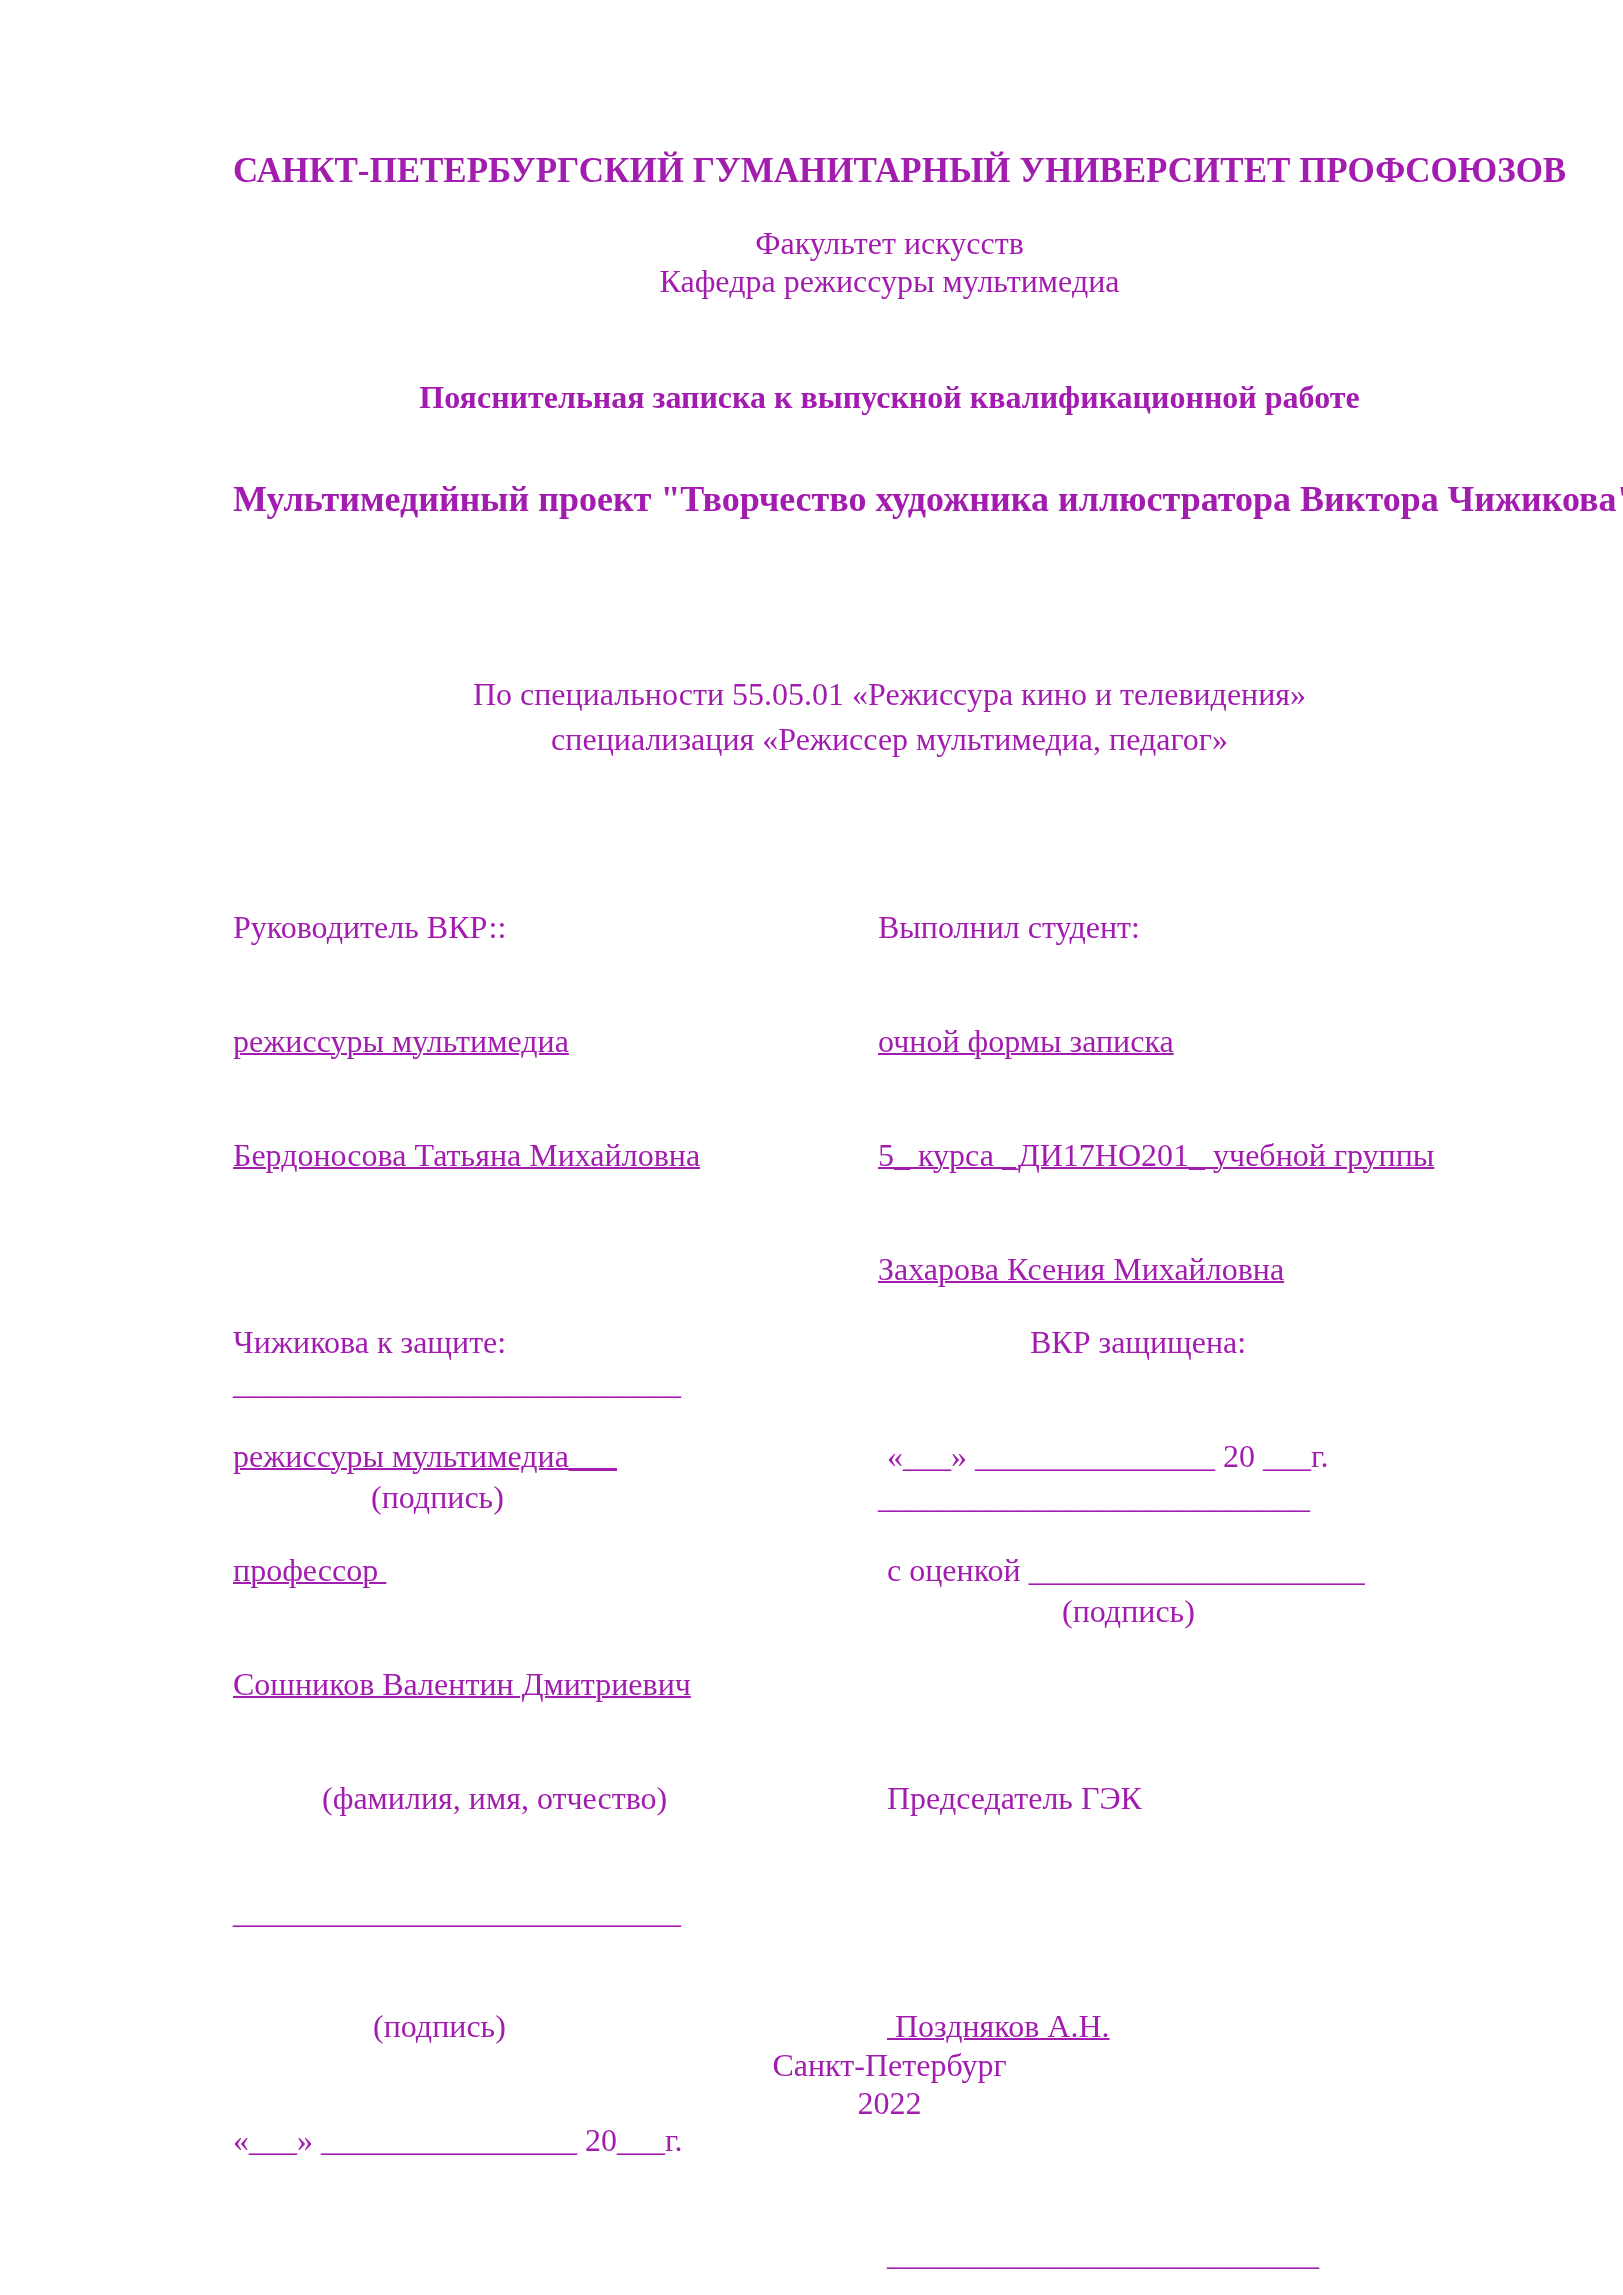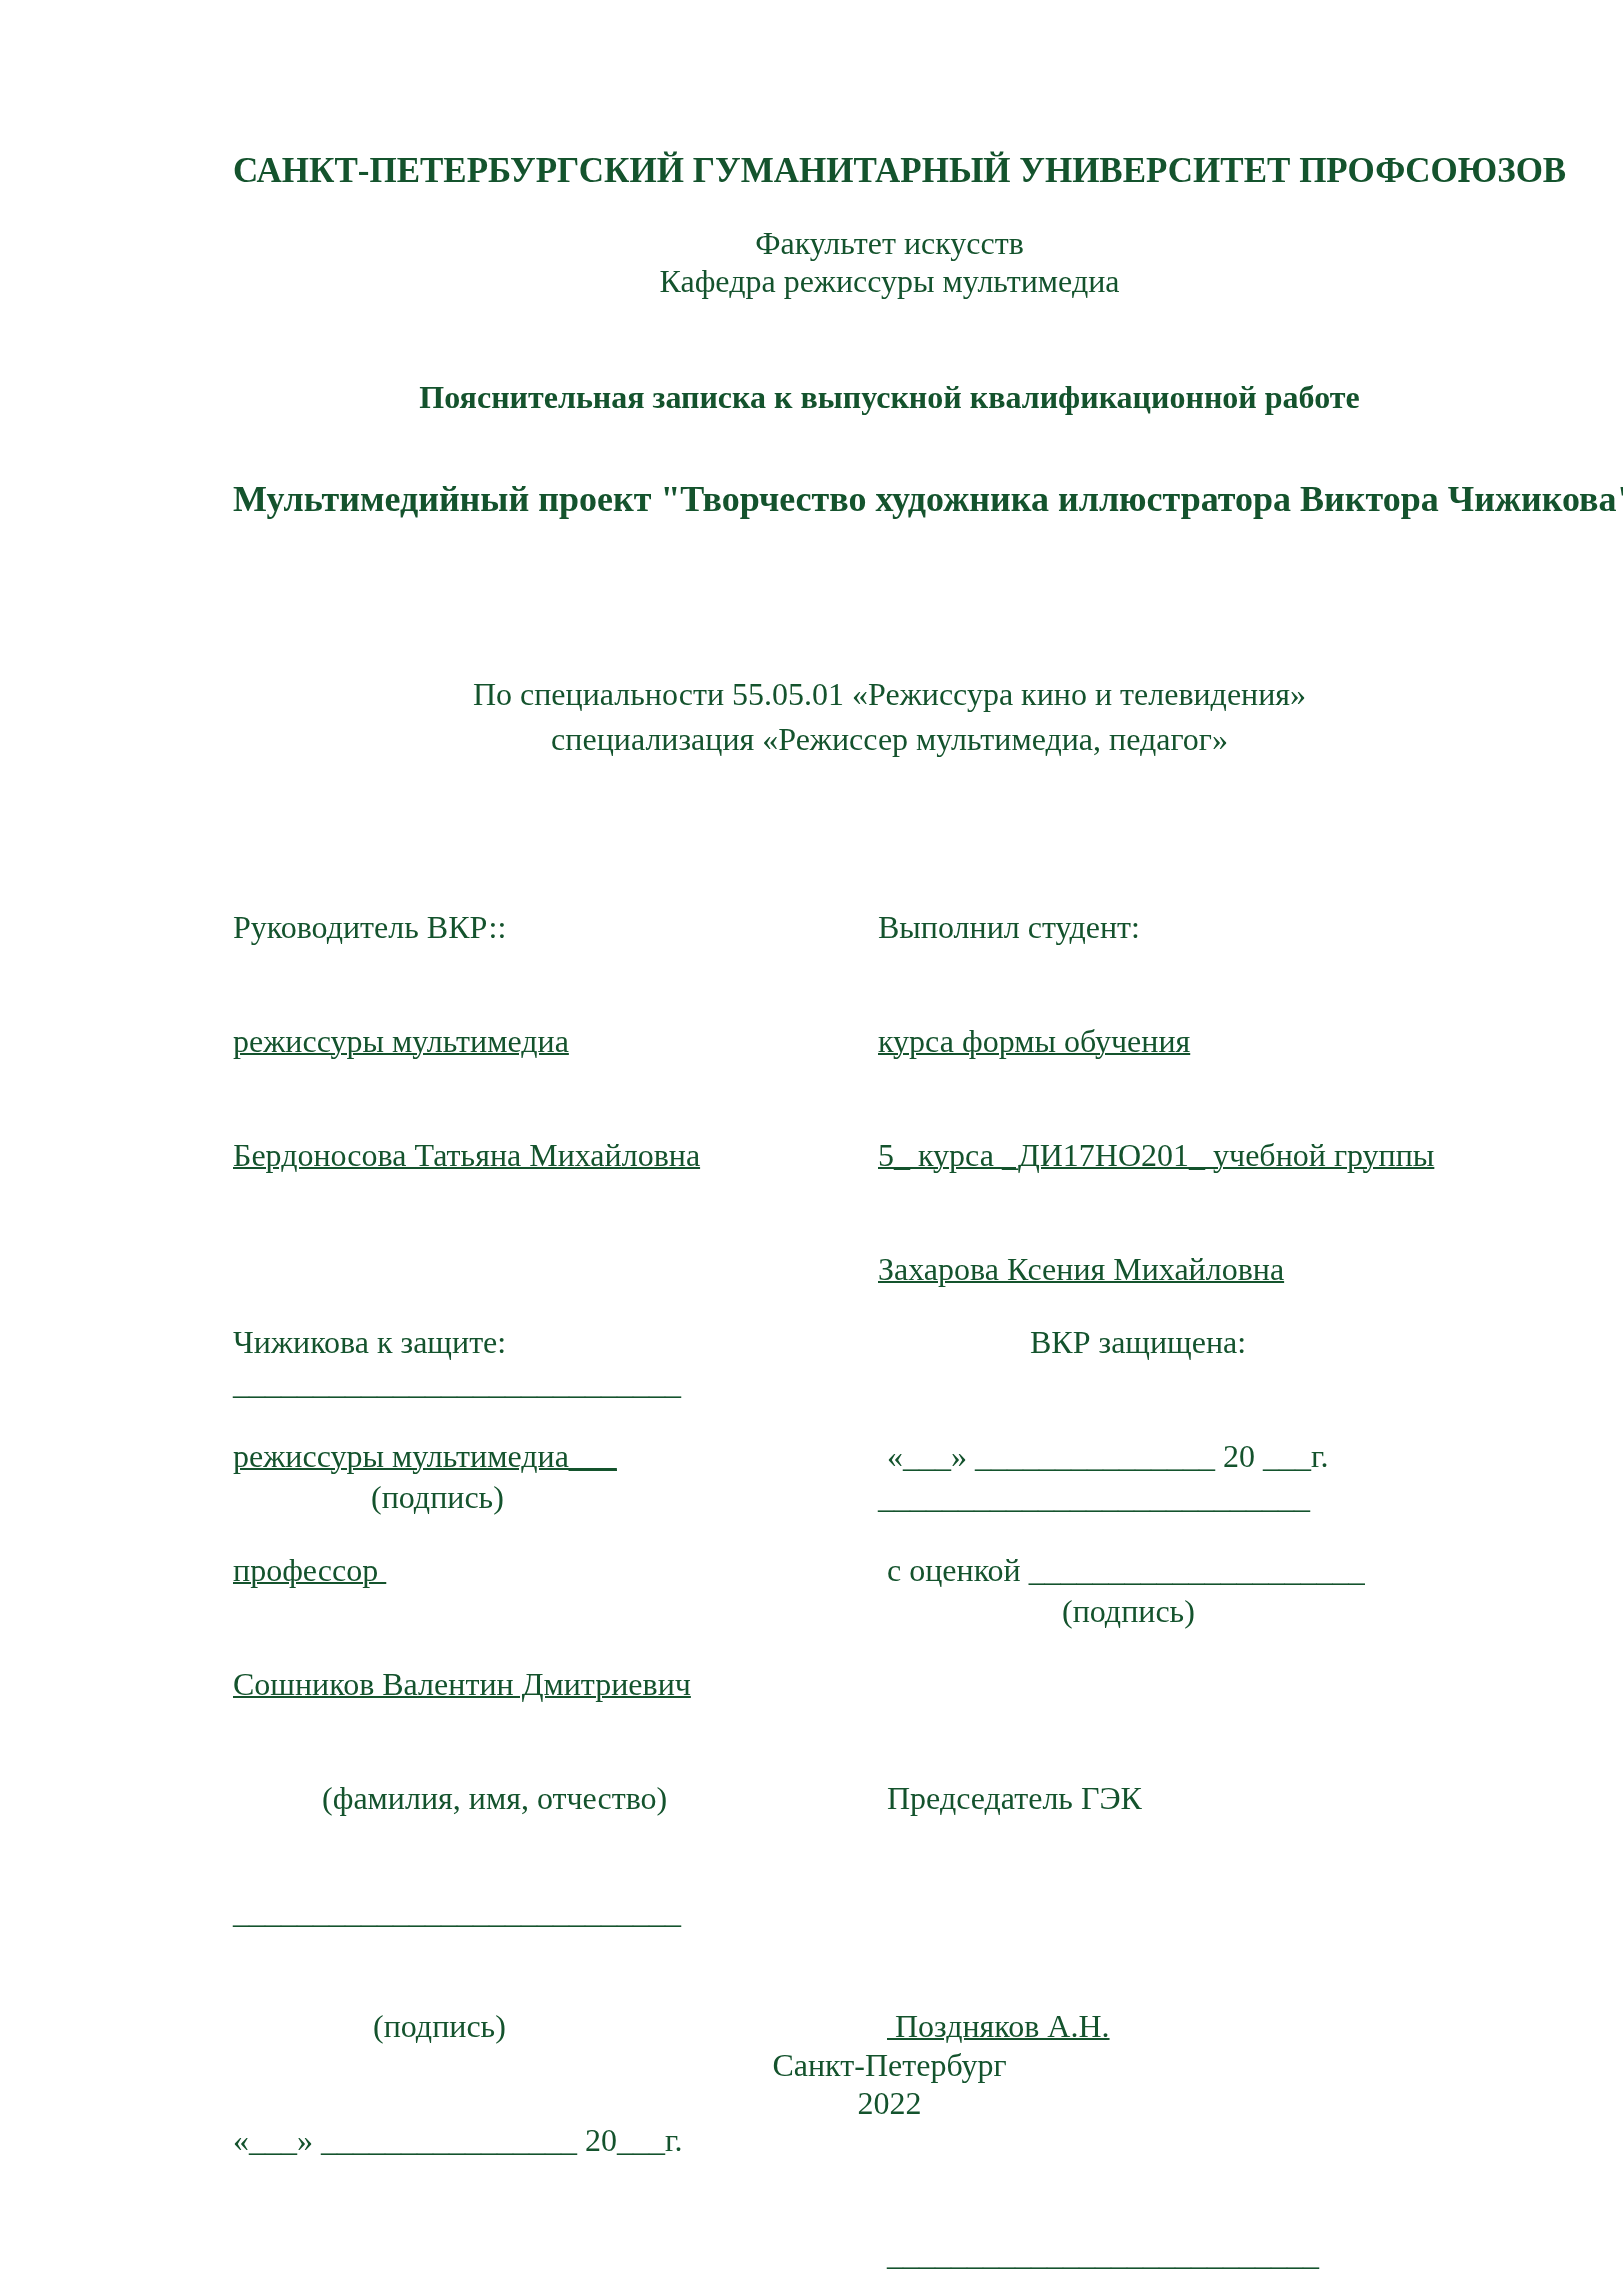--- a/index.html
+++ b/index.html
@@ -1,19 +1,19 @@
 <!DOCTYPE html>
 <html style="font-size:12.6px"><head>
 <meta charset="utf-8">
 <style>
   html,body{margin:0;padding:0;background:#fff;}
   .page{
     position:relative;
     width:1623px;height:2295px;
-    background:#ffffff;color:#14532d;
+    background:#ffffff;color:#a21caf;
     font-family:"Liberation Serif","DejaVu Serif",serif;
     font-size:32px;line-height:38px;
     overflow:hidden;
   }
   .abs{position:absolute;}
   .content{left:233px;width:1313px;}
   .center{text-align:center;}
   .bold{font-weight:bold;}
   .nowrap{white-space:nowrap;}
   .header-line{top:150px;font-size:35px;line-height:41px;}
@@ -62,21 +62,21 @@
     <div class="row">Руководитель ВКР::</div>
     <div class="row"><span class="u">режиссуры мультимедиа</span></div>
     <div class="row"><span class="u">Бердоносова Татьяна Михайловна</span></div>
     <div class="row"></div>
     <div class="row">____________________________</div>
     <div class="row pad-sig-l">(подпись)</div>
   </div>
 
   <div class="abs col tr">
     <div class="row">Выполнил студент:</div>
-    <div class="row"><span class="u">курса формы обучения</span></div>
+    <div class="row"><span class="u">очной формы записка</span></div>
     <div class="row"><span class="u">5_ курса _ДИ17НО201_ учебной группы</span></div>
     <div class="row"><span class="u">Захарова Ксения Михайловна</span></div>
     <div class="row"></div>
     <div class="row">___________________________</div>
     <div class="row pad-sig-r">(подпись)</div>
   </div>
 
   <div class="abs col bl">
     <div class="row">Чижикова к защите:</div>
     <div class="row"><span class="u">режиссуры мультимедиа___</span></div>

